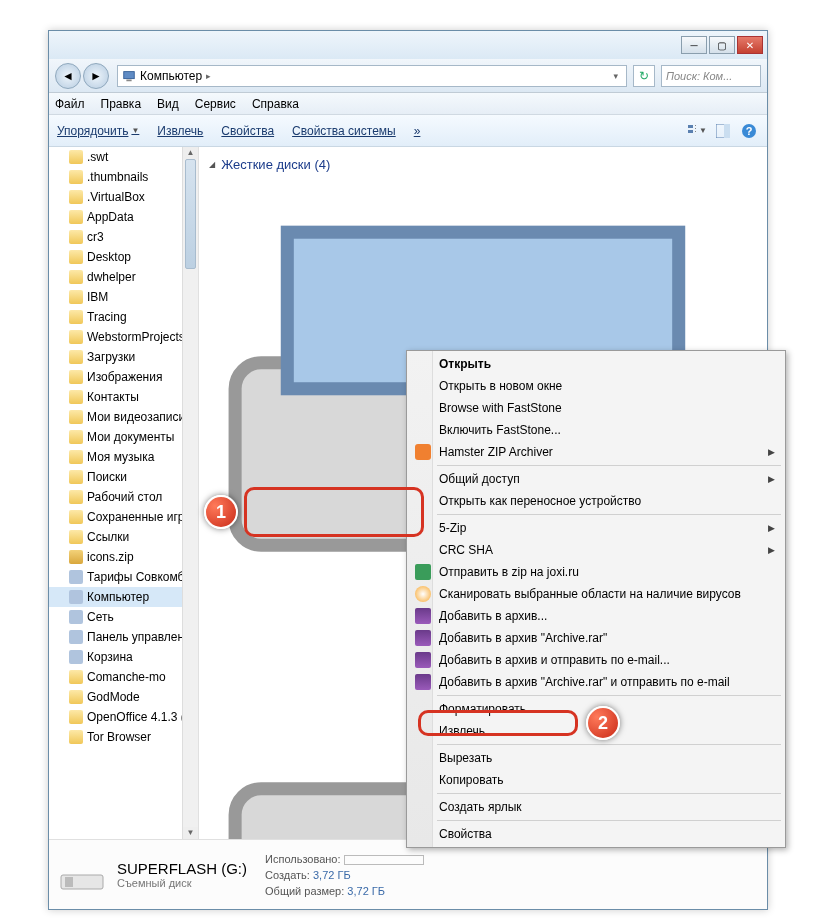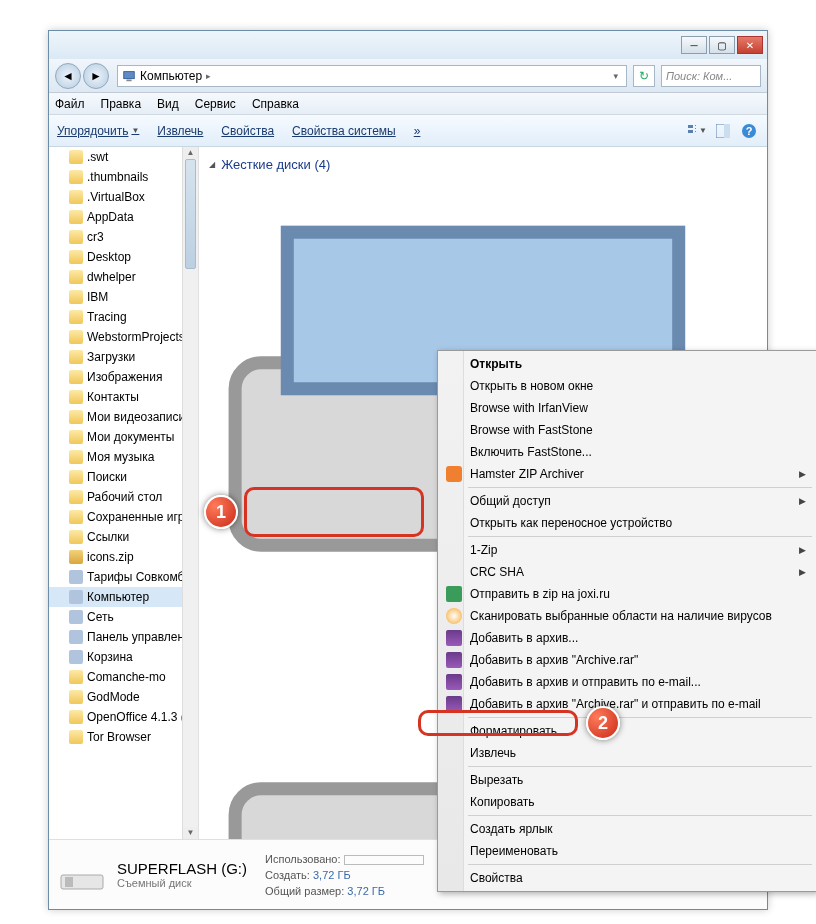--- a/index.html
+++ b/index.html
@@ -41,21 +41,21 @@
 .hdd-svg, .usb-svg, .dvd-svg, .net-folder { width: 100%; height: 100%; }
 .details { height: 70px; border-top: 1px solid #e0e0e0; display: flex; align-items: center; padding: 6px 10px; font-size: 11px; background: #fcfcfc; }
 .det-icon { width: 46px; height: 36px; margin-right: 12px; }
 .det-col1 { margin-right: 18px; }
 .det-title { font-size: 15px; color: #000; }
 .det-sub { color: #777; }
 .det-rows { color: #555; line-height: 16px; }
 .det-rows span.v { color: #3a6aa8; }
 .mini-bar { display: inline-block; width: 80px; height: 10px; border: 1px solid #bbb; vertical-align: middle; }
 
-.ctx { position: absolute; left: 406px; top: 350px; width: 380px; background: #f4f4f4; border: 1px solid #9a9a9a; box-shadow: 2px 2px 6px rgba(0,0,0,.3); font-size: 12px; padding: 2px; z-index: 50; margin-left: 31px; }
+.ctx { position: absolute; left: 406px; top: 350px; width: 380px; background: #f4f4f4; border: 1px solid #9a9a9a; box-shadow: 2px 2px 6px rgba(0,0,0,.3); font-size: 12px; padding: 2px; z-index: 50; }
 .ctx-item { display: flex; align-items: center; height: 22px; padding: 0 20px 0 30px; position: relative; white-space: nowrap; }
 .ctx-item.bold { font-weight: bold; }
 .ctx-item .sub { position: absolute; right: 8px; font-size: 9px; color: #444; }
 .ctx-item .cicon { position: absolute; left: 6px; width: 16px; height: 16px; }
 .ctx-sep { height: 1px; background: #d0d0d0; margin: 2px 2px 2px 28px; }
 .ctx-icon-strip { position: absolute; left: 0; top: 0; bottom: 0; width: 26px; background: linear-gradient(#f2f2f2,#e8e8e8); border-right: 1px solid #ddd; }
 .rar { background: linear-gradient(#6a3a8a,#9a5aba); border-radius: 2px; }
 .orange { background: #f08030; border-radius: 3px; }
 .avast { background: radial-gradient(#fff,#f8a830); border-radius: 50%; }
 
@@ -304,37 +304,36 @@
       <div><span>Создать:</span> <span class="v">3,72 ГБ</span></div>
       <div><span>Общий размер:</span> <span class="v">3,72 ГБ</span></div>
     </div>
   </div>
 </div>
 
 <div class="ctx">
   <div class="ctx-icon-strip"></div>
   <div class="ctx-item bold">Открыть</div>
   <div class="ctx-item">Открыть в новом окне</div>
-  <div class="ctx-item">Browse with IrfanView</div>
   <div class="ctx-item">Browse with FastStone</div>
   <div class="ctx-item">Включить FastStone...</div>
   <div class="ctx-item">
       <div class="cicon orange"></div>
       <span>Hamster ZIP Archiver</span>
       <span class="sub">▶</span>
     </div>
   <div class="ctx-sep"></div>
   <div class="ctx-item">
       <span>Общий доступ</span>
       <span class="sub">▶</span>
     </div>
   <div class="ctx-item">Открыть как переносное устройство</div>
   <div class="ctx-sep"></div>
   <div class="ctx-item">
-      <span>1-Zip</span>
+      <span>5-Zip</span>
       <span class="sub">▶</span>
     </div>
   <div class="ctx-item">
       <span>CRC SHA</span>
       <span class="sub">▶</span>
     </div>
   <div class="ctx-item">
       <div class="cicon" style="background:#3a9c5a;border-radius:2px"></div>
       <span>Отправить в zip на joxi.ru</span>
     </div>
@@ -359,21 +358,20 @@
       <span>Добавить в архив "Archive.rar" и отправить по e-mail</span>
     </div>
   <div class="ctx-sep"></div>
   <div class="ctx-item">Форматировать...</div>
   <div class="ctx-item">Извлечь</div>
   <div class="ctx-sep"></div>
   <div class="ctx-item">Вырезать</div>
   <div class="ctx-item">Копировать</div>
   <div class="ctx-sep"></div>
   <div class="ctx-item">Создать ярлык</div>
-  <div class="ctx-item">Переименовать</div>
   <div class="ctx-sep"></div>
   <div class="ctx-item">Свойства</div>
 </div>
 
 <div class="annot-frame" style="left:244px; top:487px; width:180px; height:50px"></div>
 <div class="annot" style="left:204px; top:495px">1</div>
 <div class="annot-frame" style="left:418px; top:710px; width:160px; height:26px"></div>
 <div class="annot" style="left:586px; top:706px">2</div>
 
 </body></html>

